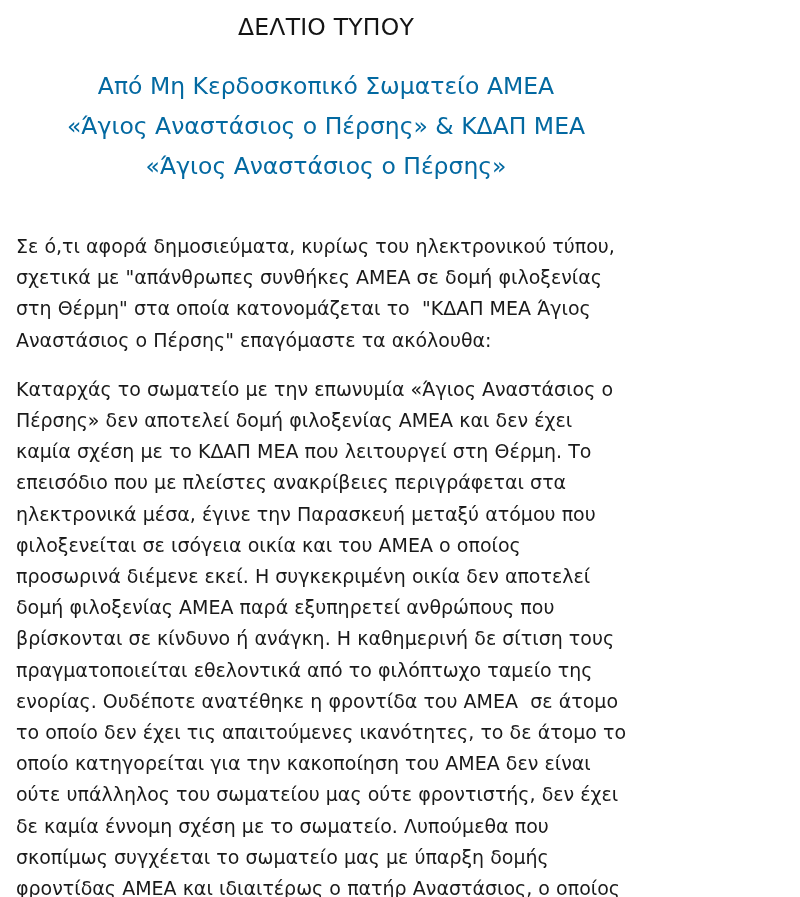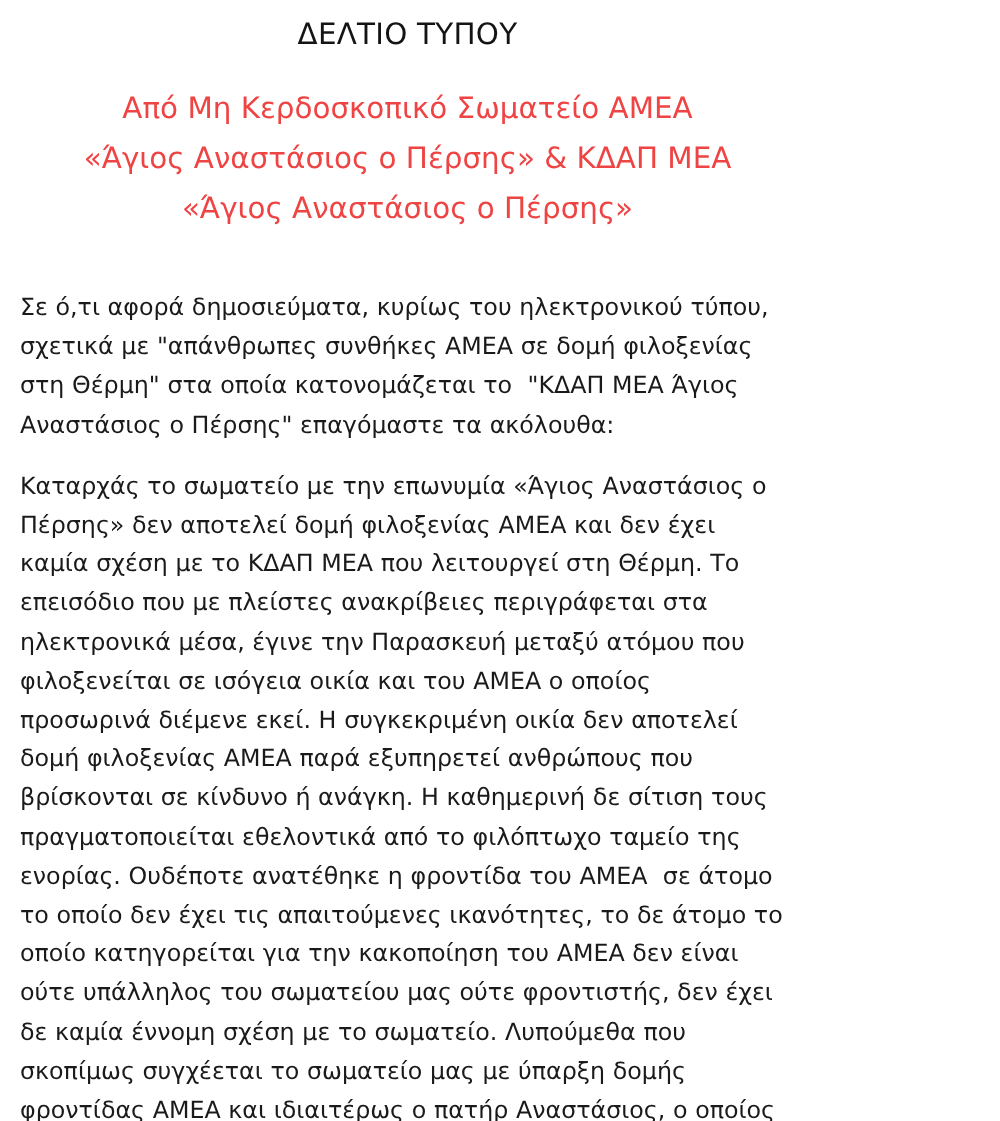--- a/index.html
+++ b/index.html
@@ -35,21 +35,21 @@
     letter-spacing: 0.2px;
     color: #141414;
     margin: 0;
     font-weight: 400;
   }
 
   .doc-subtitle {
     text-align: center;
     font-size: 23.5px;
     line-height: 40px;
-    color: #ef4444;
+    color: #0369a1;
     margin: 0;
     padding-top: 22px;
     padding-left: 58px;
     padding-right: 58px;
     font-weight: 400;
   }
 
   .doc-body {
     padding-top: 45px;
     padding-left: 16px;

